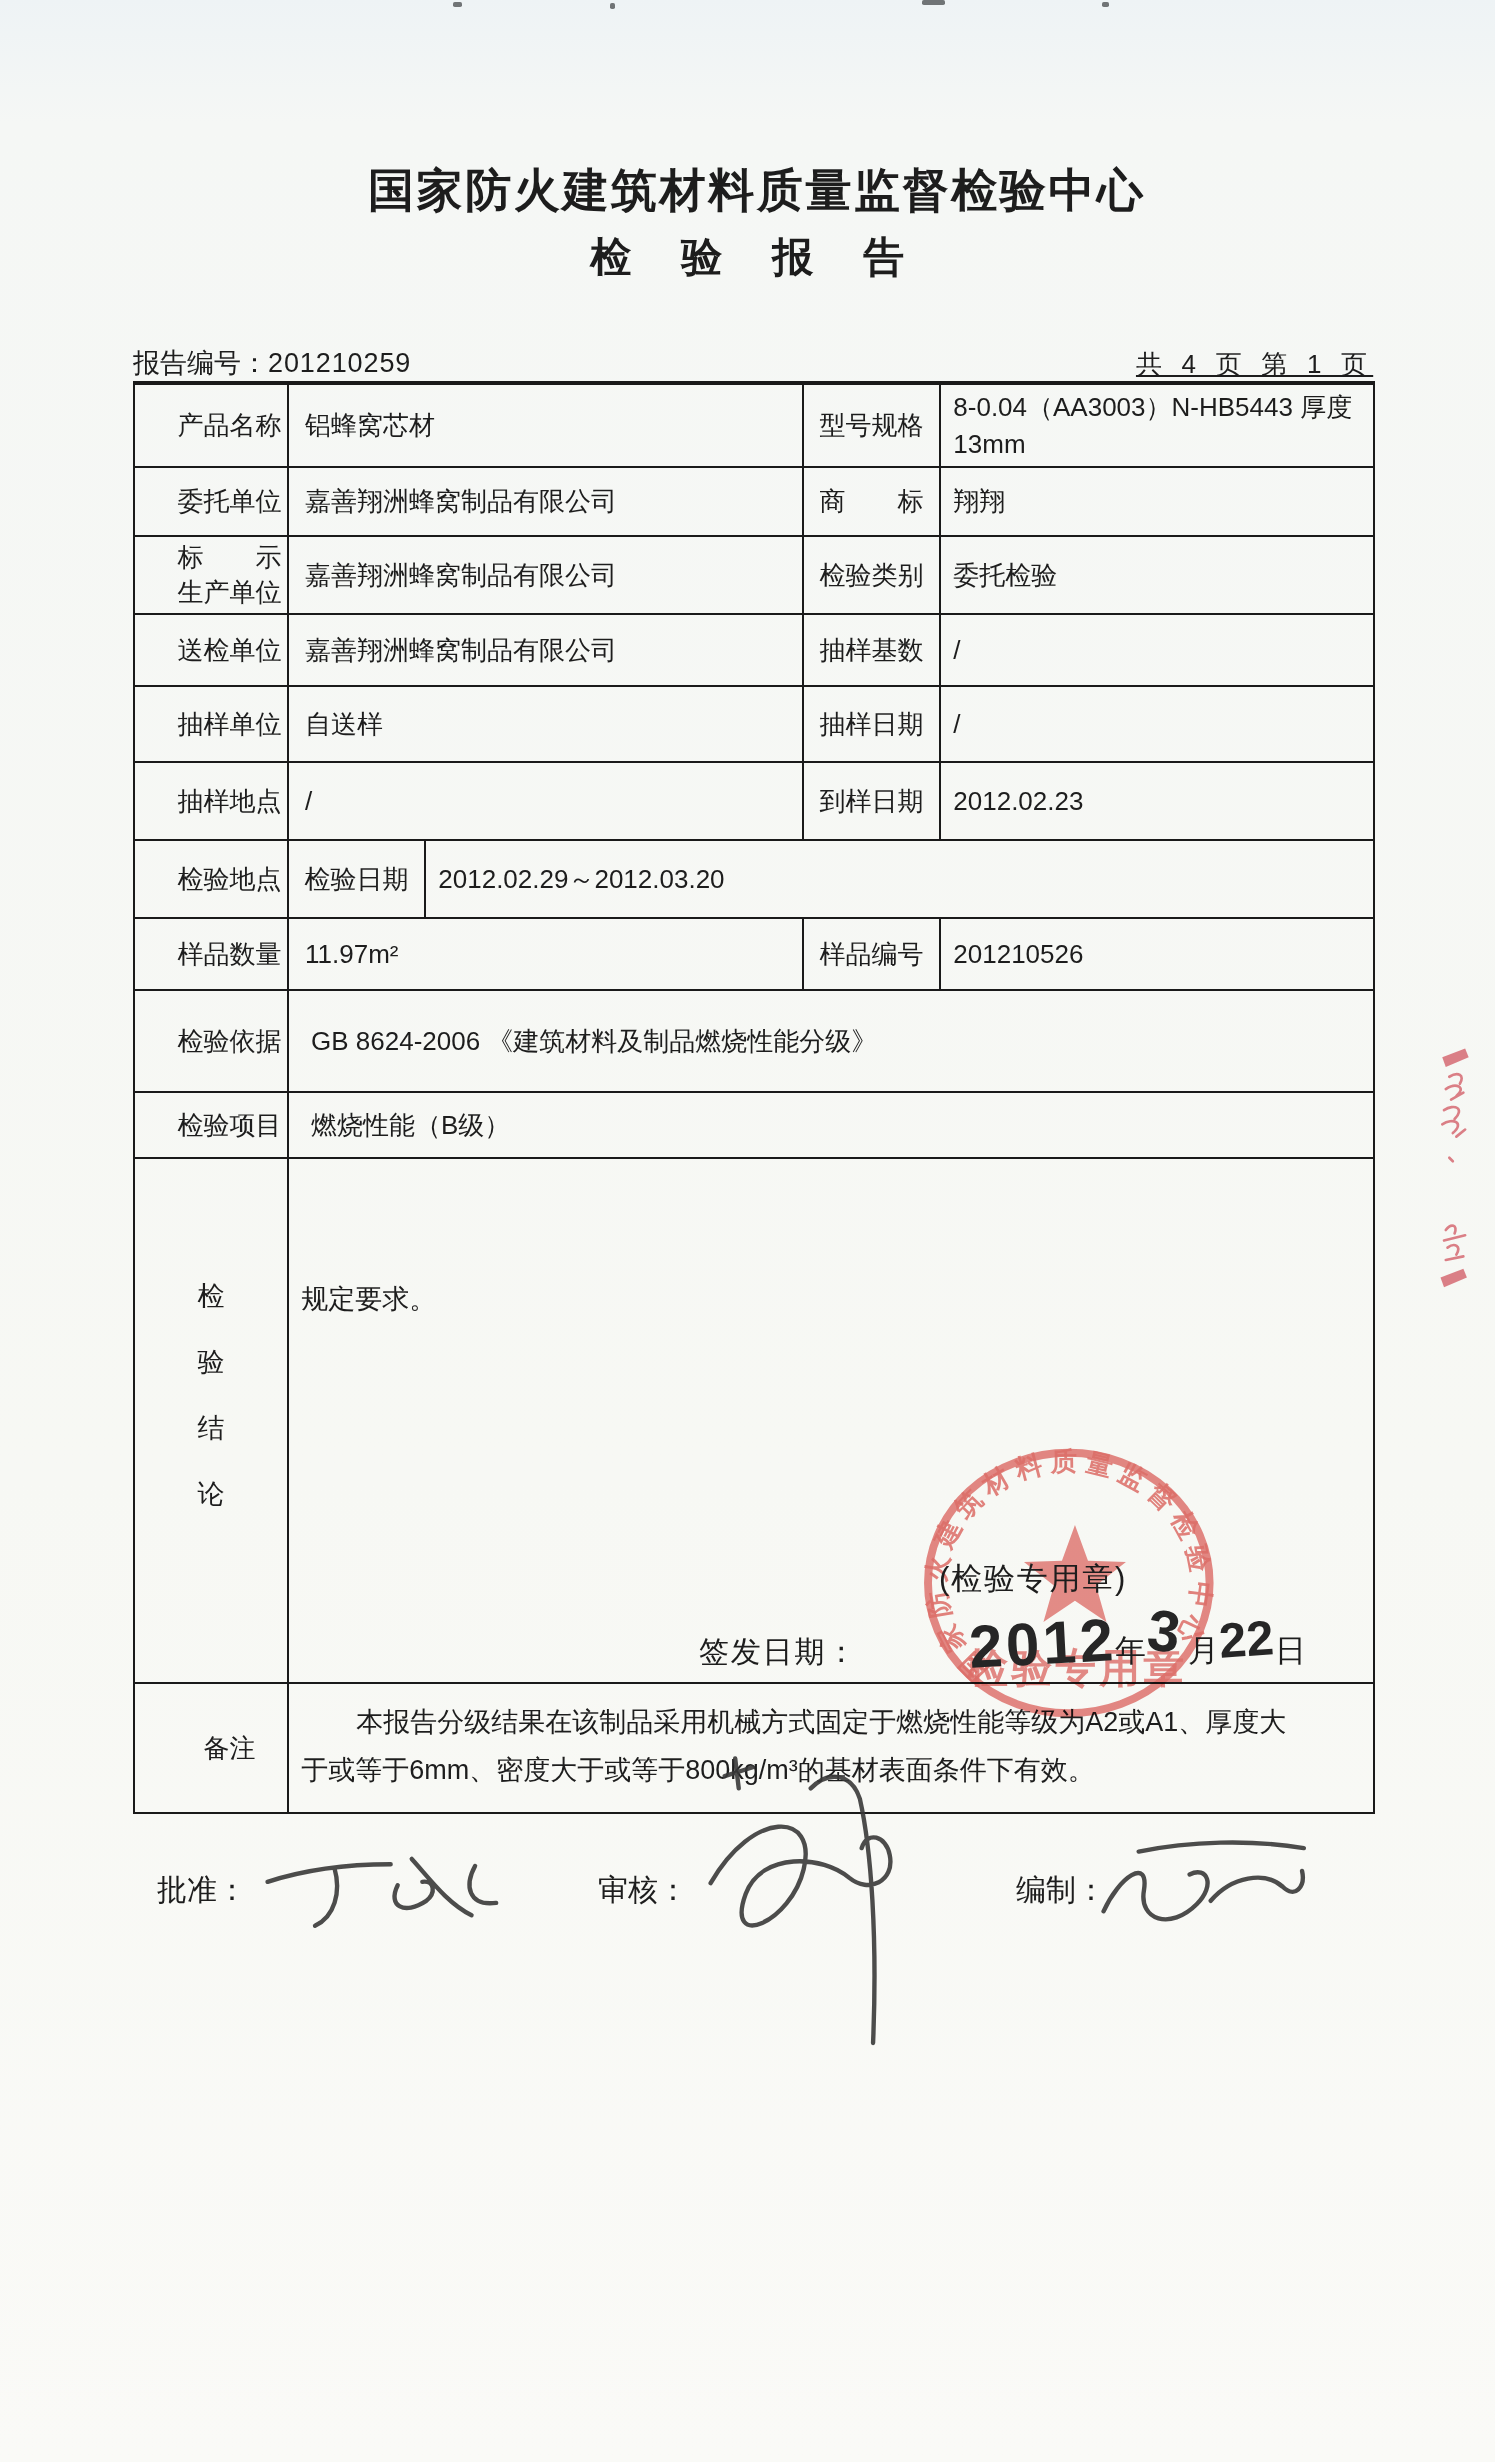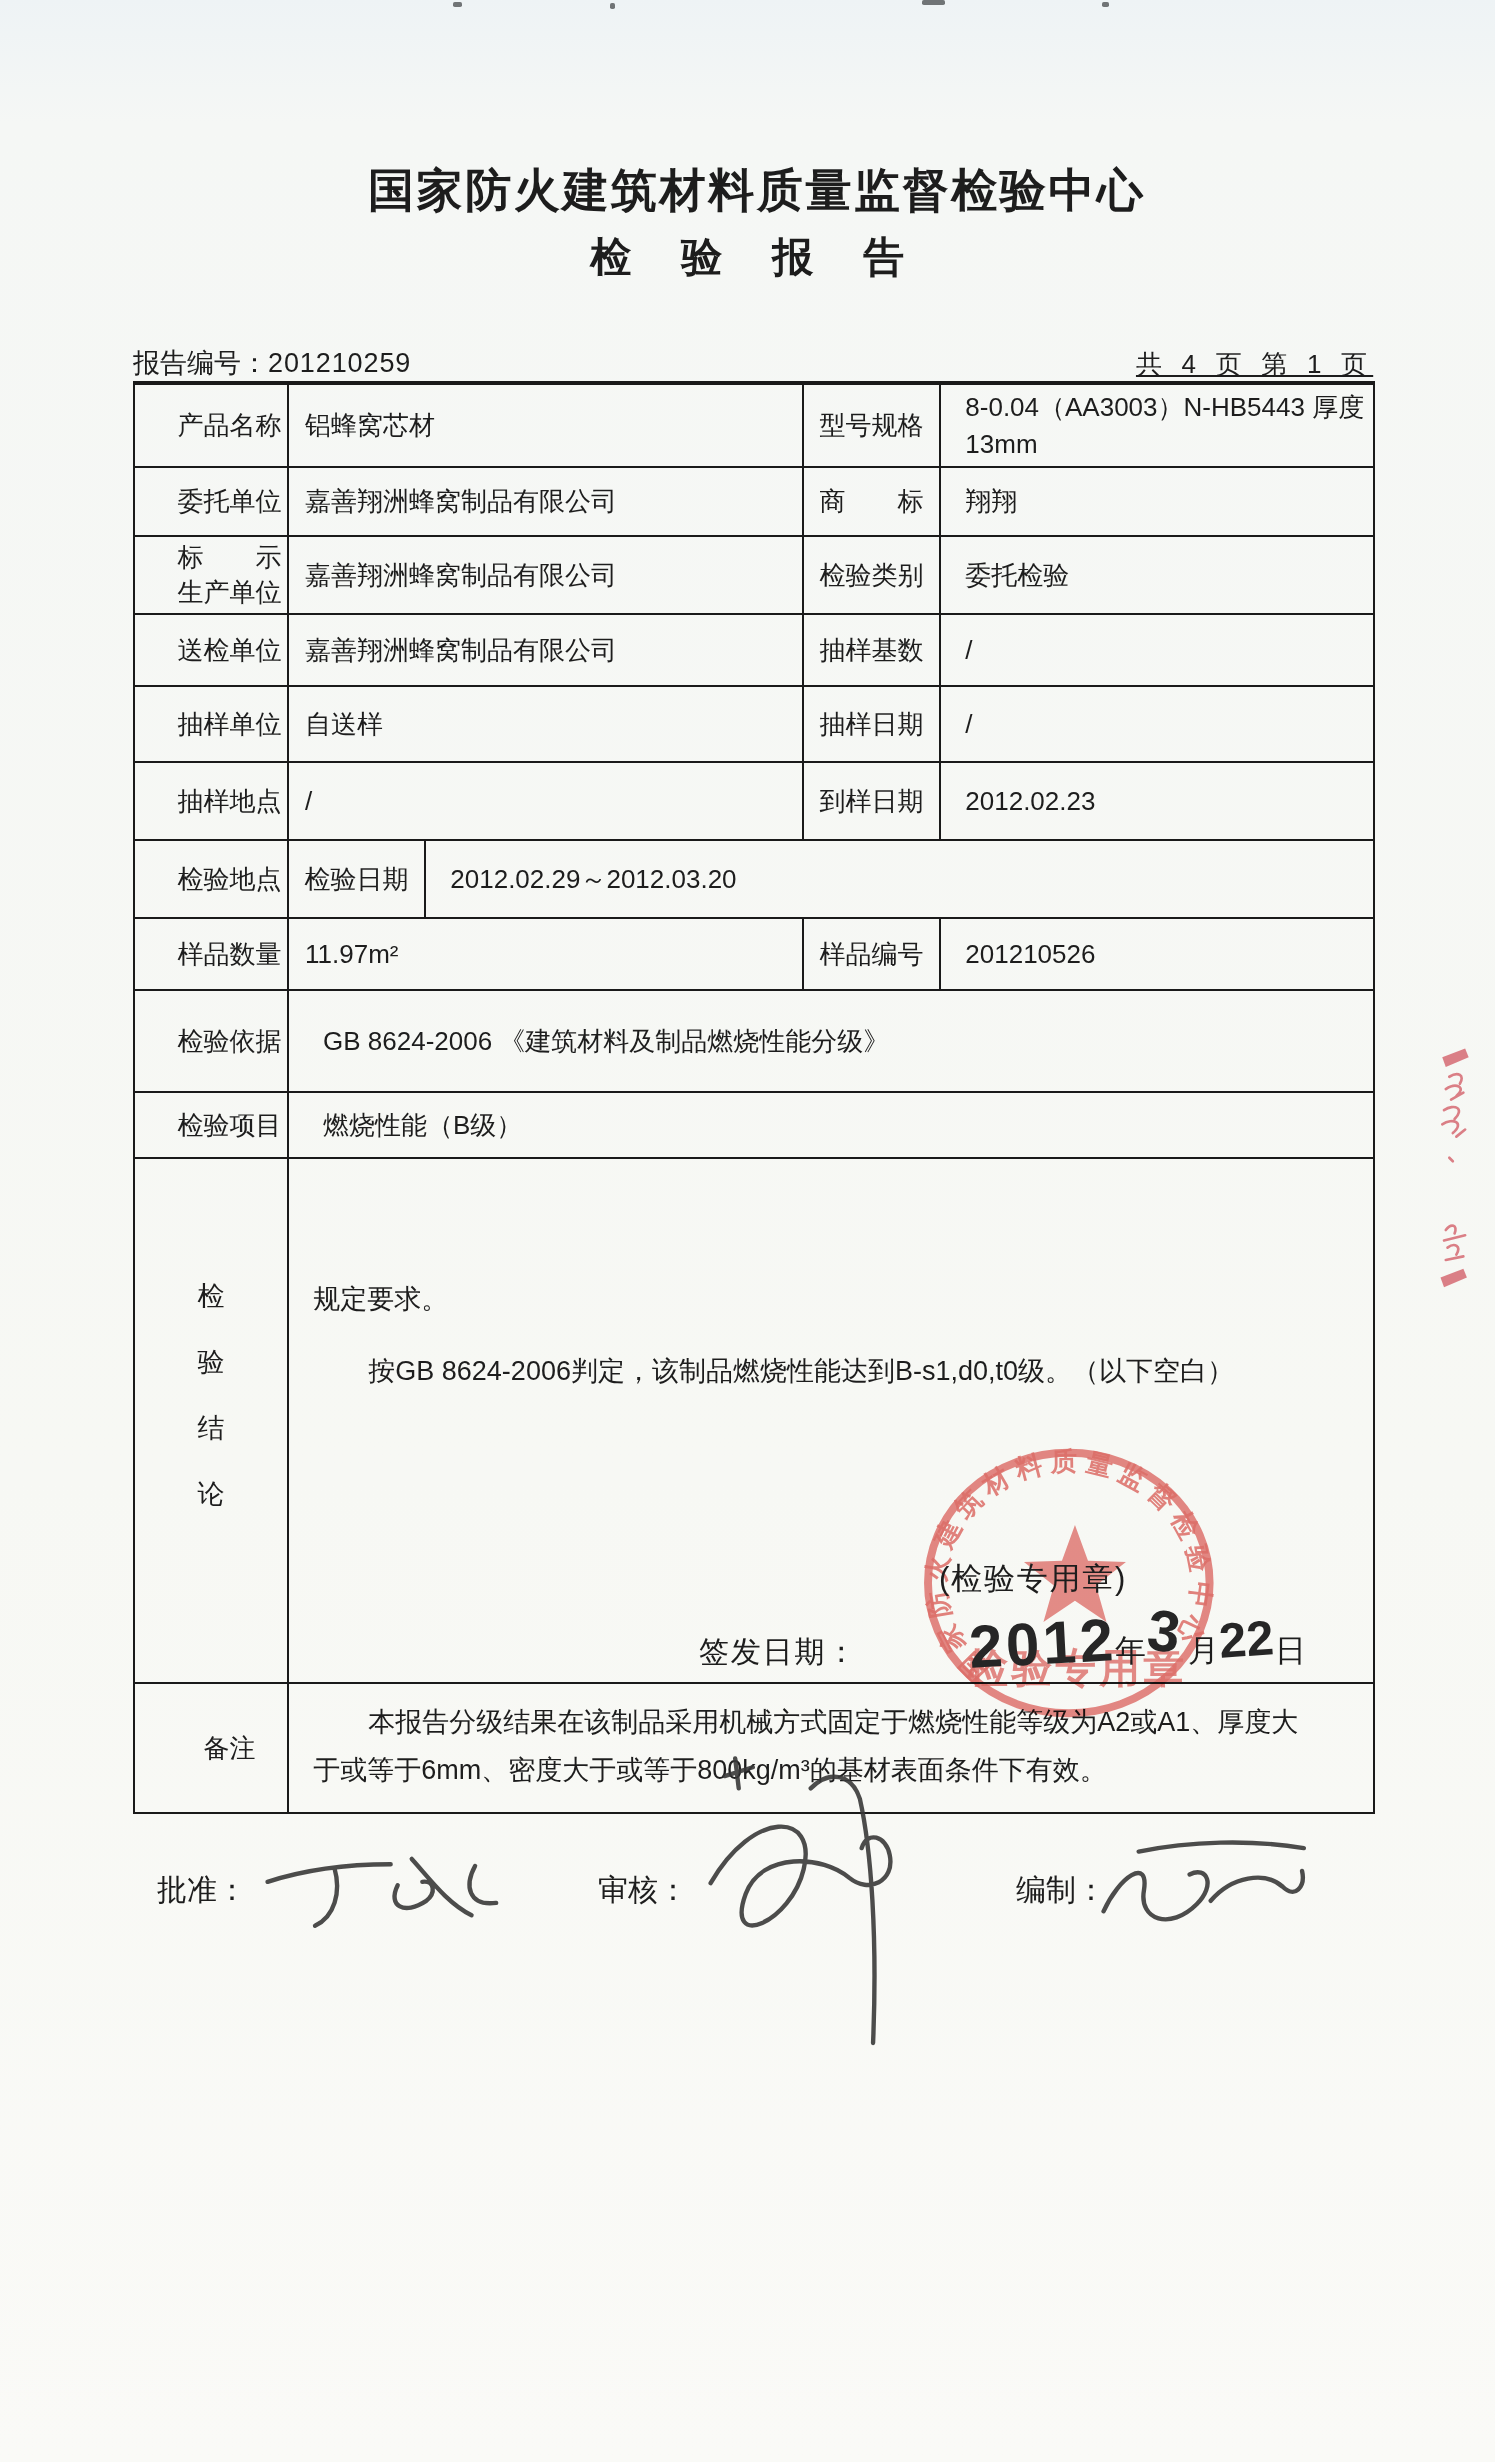--- a/index.html
+++ b/index.html
@@ -21,21 +21,21 @@
   .meta{position:absolute;top:345px;left:133px;width:1242px;height:35px;font-size:27px;}
   .meta .no{letter-spacing:0.9px;margin-top:44px;}
   .pagination{position:absolute;right:1.8px;top:1.8px;font-size:26px;letter-spacing:6.2px;text-decoration:underline;}
   
   .tbl{position:absolute;left:133px;top:381px;width:1242px;
        border:2.6px solid #1a1a1a;border-top-width:4.4px;box-sizing:border-box;}
   .row{display:flex;border-bottom:2.6px solid #1a1a1a;}
   .row:last-child{border-bottom:none;}
   .cell{box-sizing:border-box;border-right:2.6px solid #1a1a1a;
         display:flex;align-items:center;font-size:26px;}
-  .cell:last-child{border-right:none;margin-left:12px;}
+  .cell:last-child{border-right:none;}
   .lab {width:154px;justify-content:center;text-align:center;white-space:pre-line;line-height:35px;padding-left:37px;}
   .val {width:515px;padding-left:16px;line-height:35px;}
   .lab2{width:137px;justify-content:center;text-align:center;white-space:pre-line;line-height:35px;}
   .val4{flex:1;padding-left:12.3px;line-height:37px;padding-right:8.8px;}
   .wide{flex:1;padding-left:22px;line-height:37px;}
   .r1{height:81px}.r2{height:67px}.r3{height:76px}.r4{height:70px}
   .r5{height:74px}.r6{height:76px}.r7{height:76px}.r8{height:70px}
   .r9{height:100px}.r10{height:64px}.r11{height:523px}.r12{height:128px}
   .clab{width:154px;justify-content:center;align-items:flex-start;text-align:center;
         white-space:pre-line;line-height:66px;padding-top:104px;font-size:27px;}
@@ -150,21 +150,20 @@
       <div class="cell wide">燃烧性能（B级）</div>
     </div>
 
     <div class="row r11">
       <div class="cell clab">检
 验
 结
 论</div>
       <div class="cell ccell">
         <div class="cp p2">规定要求。</div>
-        <div class="cp ind p3">按GB 8624-2006判定，该制品燃烧性能达到B-s1,d0,t0级。（以下空白）</div>
       </div>
     </div>
 
     <div class="row r12">
       <div class="cell lab">备注</div>
       <div class="cell rcell">
         <div class="rtext">本报告分级结果在该制品采用机械方式固定于燃烧性能等级为A2或A1、厚度大
 于或等于6mm、密度大于或等于800kg/m³的基材表面条件下有效。</div>
       </div>
     </div>

